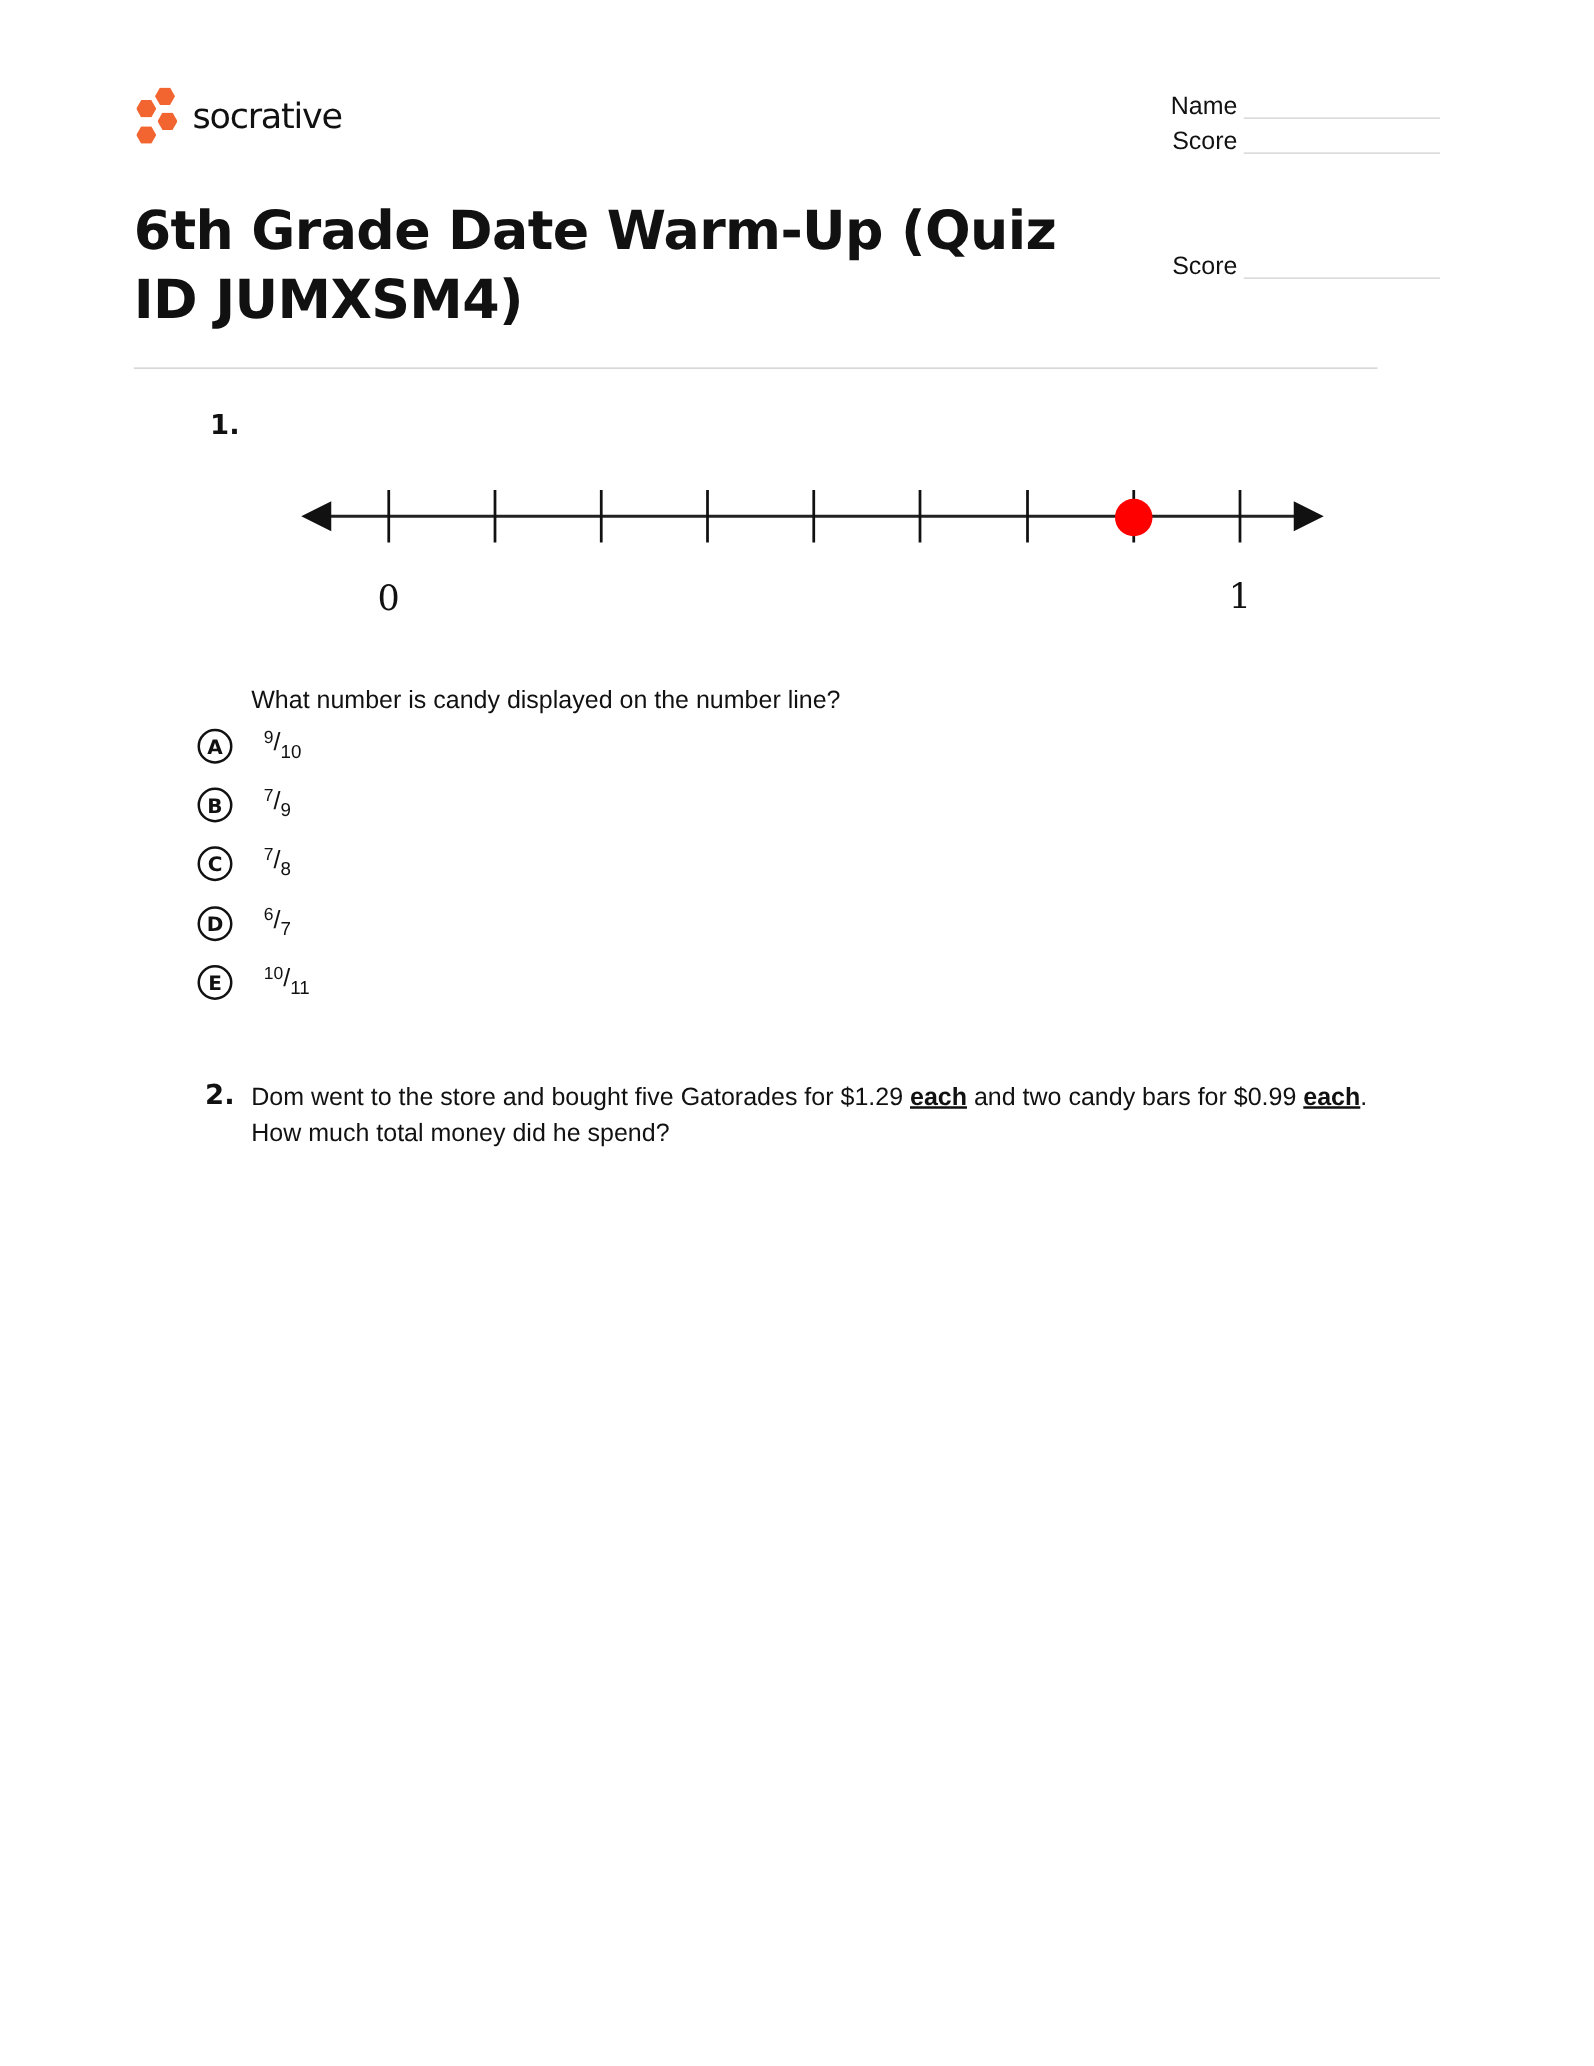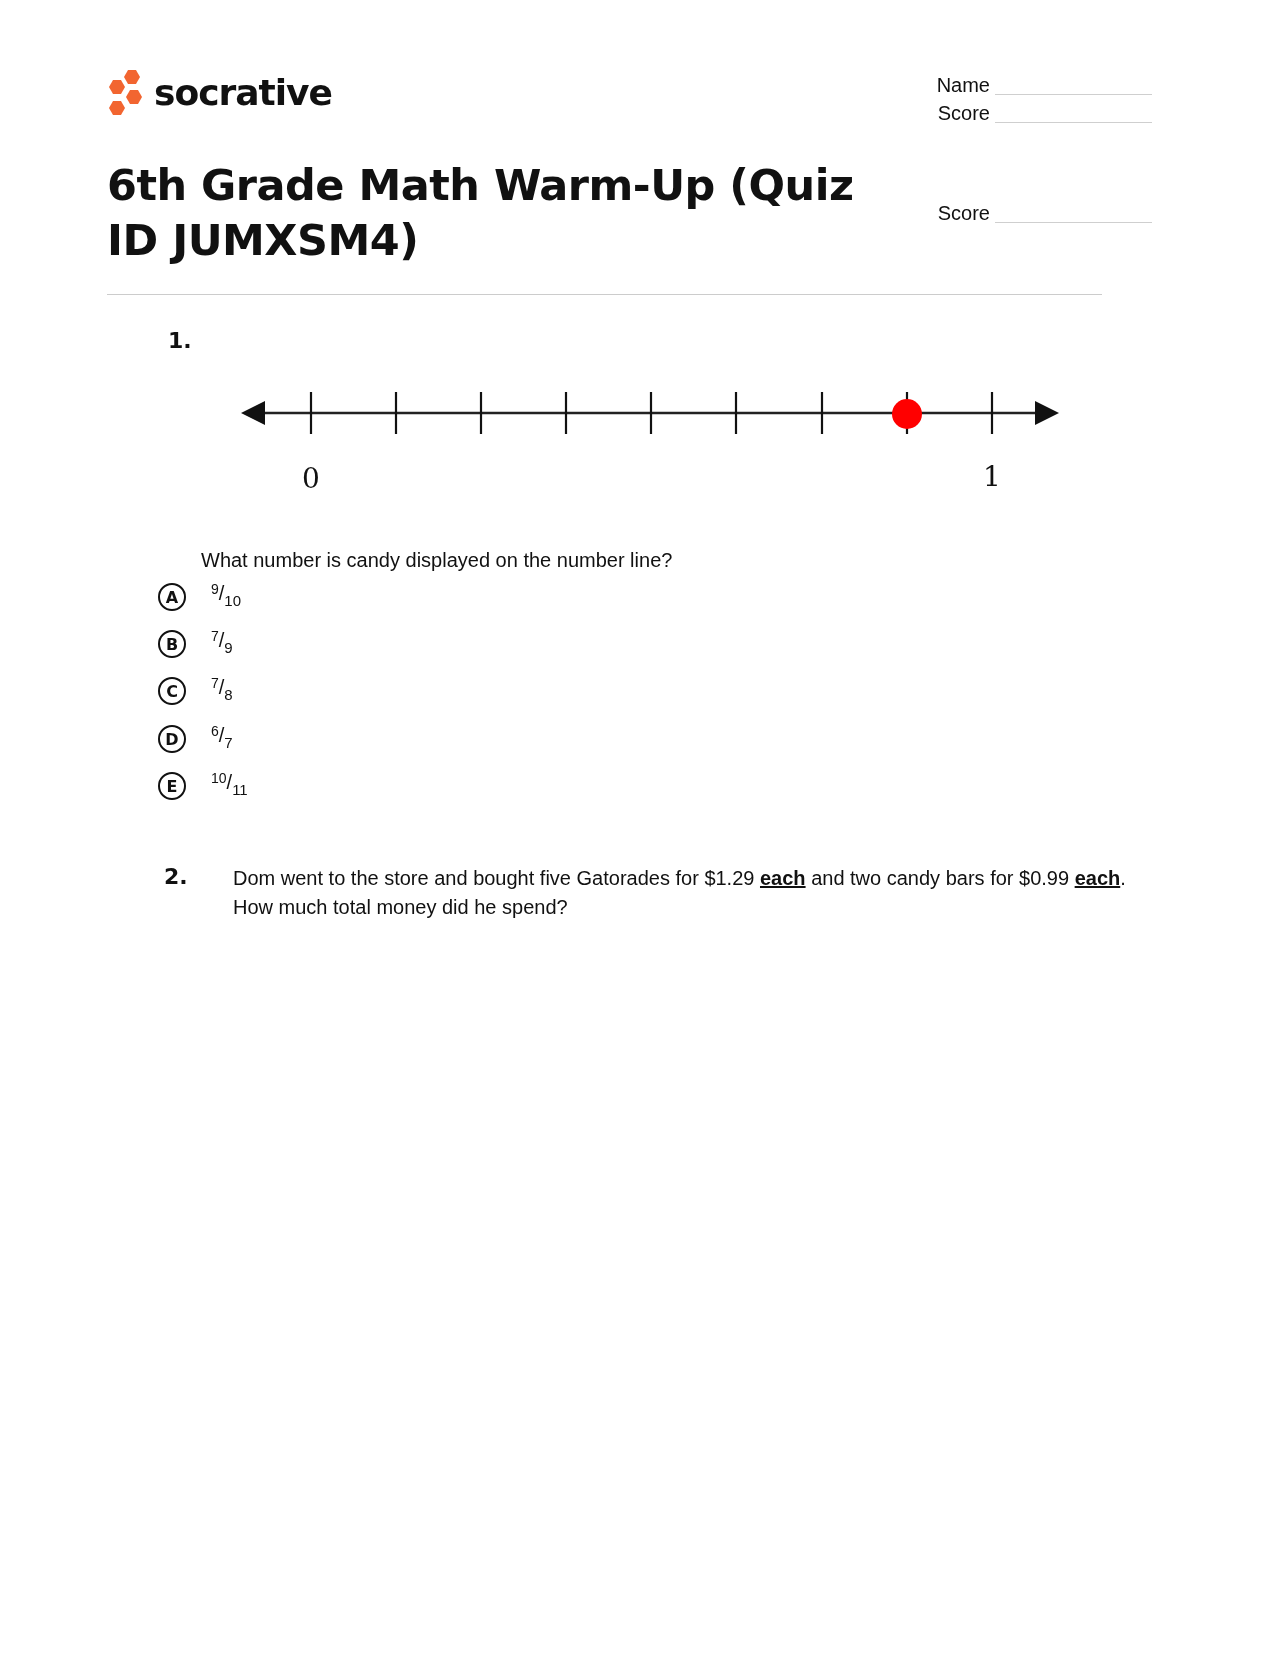--- a/index.html
+++ b/index.html
@@ -1,37 +1,37 @@
 <!DOCTYPE html>
 <html><head>
   <meta charset="utf-8">
   <style>
     html, body { margin: 0; padding: 0; background: #ffffff; }
     body { width: 1275px; height: 1653px; position: relative; font-family: "Liberation Sans", sans-serif; color: #111; }
     .logo { position: absolute; left: 107px; top: 70px; display: flex; align-items: center; }
     .logo-mark { width: 38px; height: 48px; position: relative; }
     .hex { position: absolute; width: 16px; height: 14px; background: #f26530;
       clip-path: polygon(25% 0, 75% 0, 100% 50%, 75% 100%, 25% 100%, 0 50%); }
-    .logo-text { font-family: "DejaVu Sans", sans-serif; font-size: 36px; font-weight: bold; letter-spacing: -1px; margin-left: 9px; color: #111; margin-top: -4px; }
+    .logo-text { font-family: "DejaVu Sans", sans-serif; font-size: 28px; font-weight: normal; letter-spacing: -1px; margin-left: 9px; color: #111; margin-top: -4px; }
     .meta { position: absolute; left: 860px; width: 300px; }
     .meta-row { position: absolute; left: 0; width: 300px; height: 26px; }
     .meta-label { position: absolute; right: 170px; font-size: 20px; color: #111; top: 0; }
     .meta-line { position: absolute; left: 135px; width: 157px; top: 20px; border-bottom: 1.5px solid #cfcfcf; }
     .title { position: absolute; left: 107px; top: 158px; width: 760px; font-family: "DejaVu Sans", sans-serif; font-weight: bold; font-size: 43px; line-height: 55px; color: #111; letter-spacing: -0.5px; }
     .divider { position: absolute; left: 107px; top: 294px; width: 995px; border-top: 1.5px solid #cccccc; }
     .qnum { position: absolute; font-family: "DejaVu Sans", sans-serif; font-weight: bold; font-size: 22px; color: #111; }
     .numberline { position: absolute; left: 235px; top: 380px; }
     .qtext { position: absolute; left: 201px; font-size: 20px; color: #111; line-height: 29px; }
     .option { position: absolute; left: 158px; display: flex; align-items: flex-start; height: 36px; }
     .bubble { width: 28px; height: 28px; border: 2px solid #111; border-radius: 50%; display: flex; align-items: center; justify-content: center; font-family: "DejaVu Sans", sans-serif; font-weight: bold; font-size: 16px; box-sizing: border-box; }
     .frac { margin-left: 25px; font-size: 20px; position: relative; top: -2px; white-space: nowrap; text-align: center; }
     .frac sup { font-size: 14px; vertical-align: 6px; }
     .frac sub { font-size: 15px; vertical-align: -6px; }
     .frac .slash { font-size: 20px; }
-    .q2text { width: 900px; margin-left: 32px; }
+    .q2text { width: 900px; }
     .q2text b { text-decoration: underline; }
   </style>
 </head>
 <body>
 
 <div class="logo">
   <div class="logo-mark">
     <div class="hex" style="left:17px;top:0px;"></div>
     <div class="hex" style="left:2px;top:10px;"></div>
     <div class="hex" style="left:19px;top:20px;"></div>
@@ -48,21 +48,21 @@
   <div class="meta-row" style="top:28px;">
     <span class="meta-label">Score</span>
     <span class="meta-line"></span>
   </div>
   <div class="meta-row" style="top:128px;">
     <span class="meta-label">Score</span>
     <span class="meta-line"></span>
   </div>
 </div>
 
-<div class="title">6th Grade Math Warm-Up (Quiz ID JUMXSM4)</div>
+<div class="title">6th Grade Date Warm-Up (Quiz ID JUMXSM4)</div>
 
 <div class="divider"></div>
 
 <div class="qnum" style="left:168px;top:328px;">1.</div>
 
 <div class="numberline">
   <svg width="830" height="120" viewBox="0 0 830 120">
     <line x1="20" y1="33" x2="810" y2="33" stroke="#222" stroke-width="2.5"></line>
     <polygon points="6,33 30,21 30,45" fill="#111"></polygon>
     <polygon points="824,33 800,21 800,45" fill="#111"></polygon>

